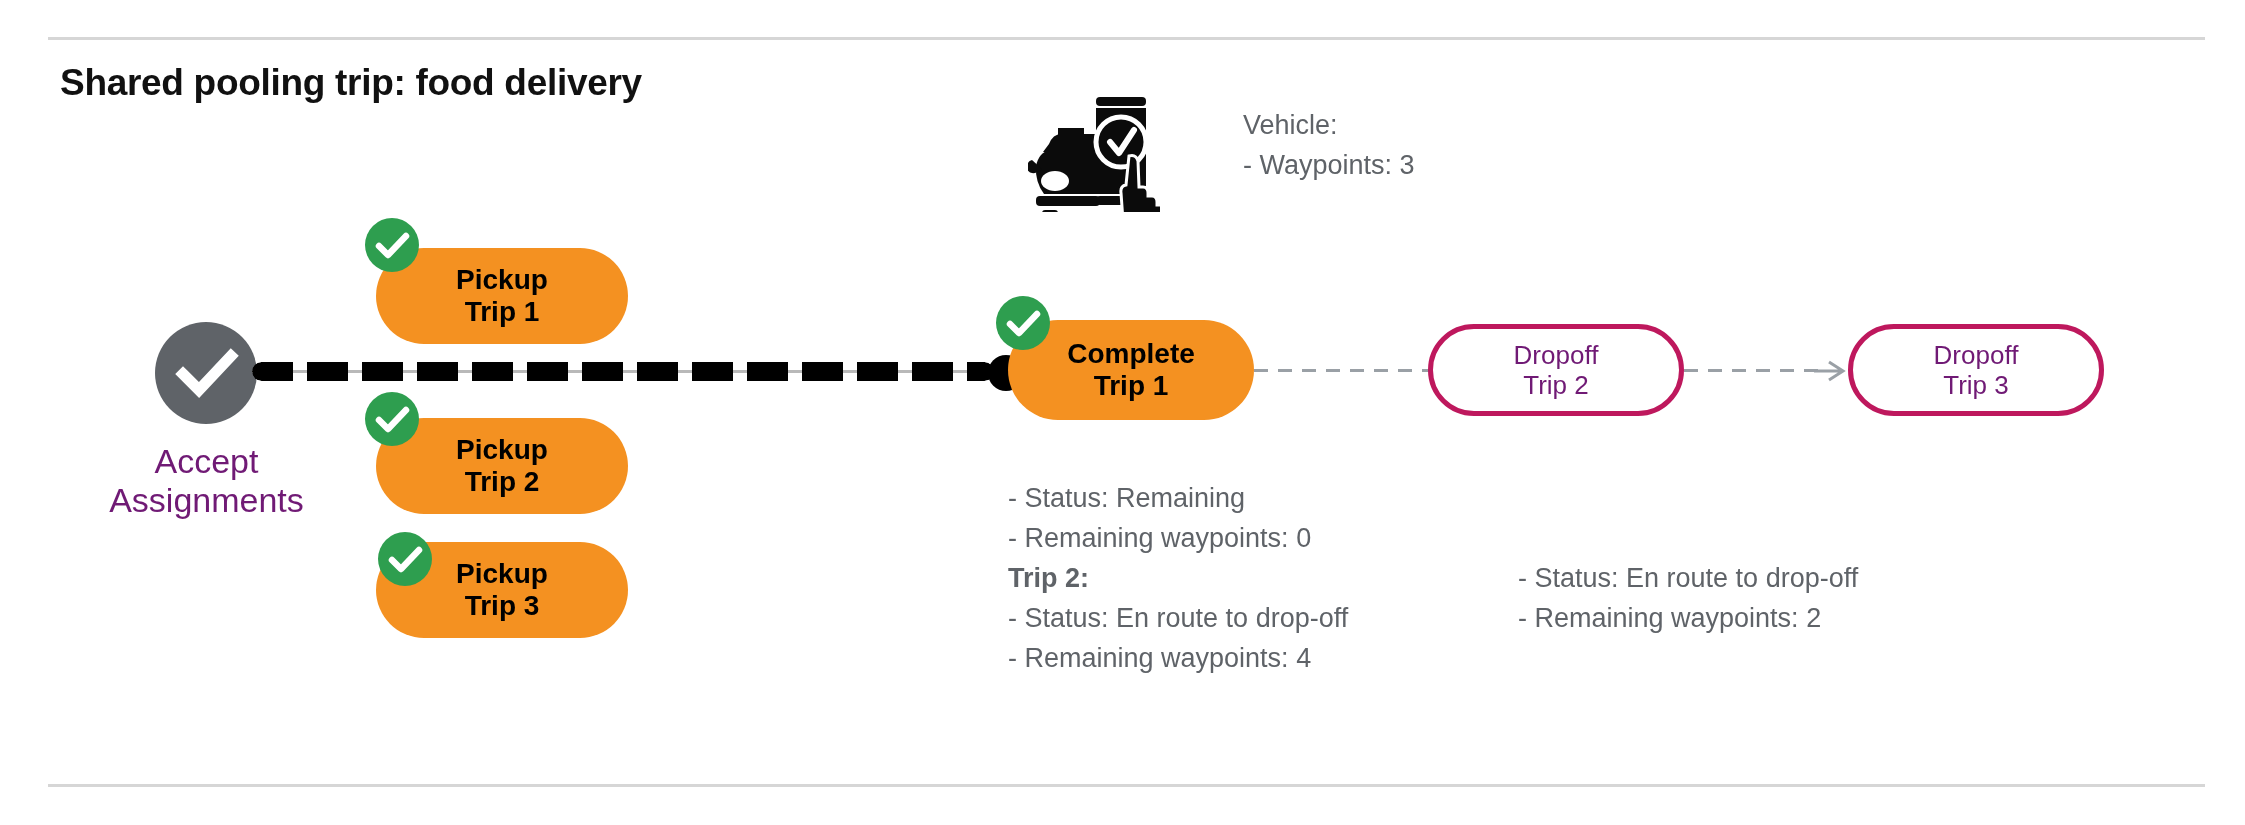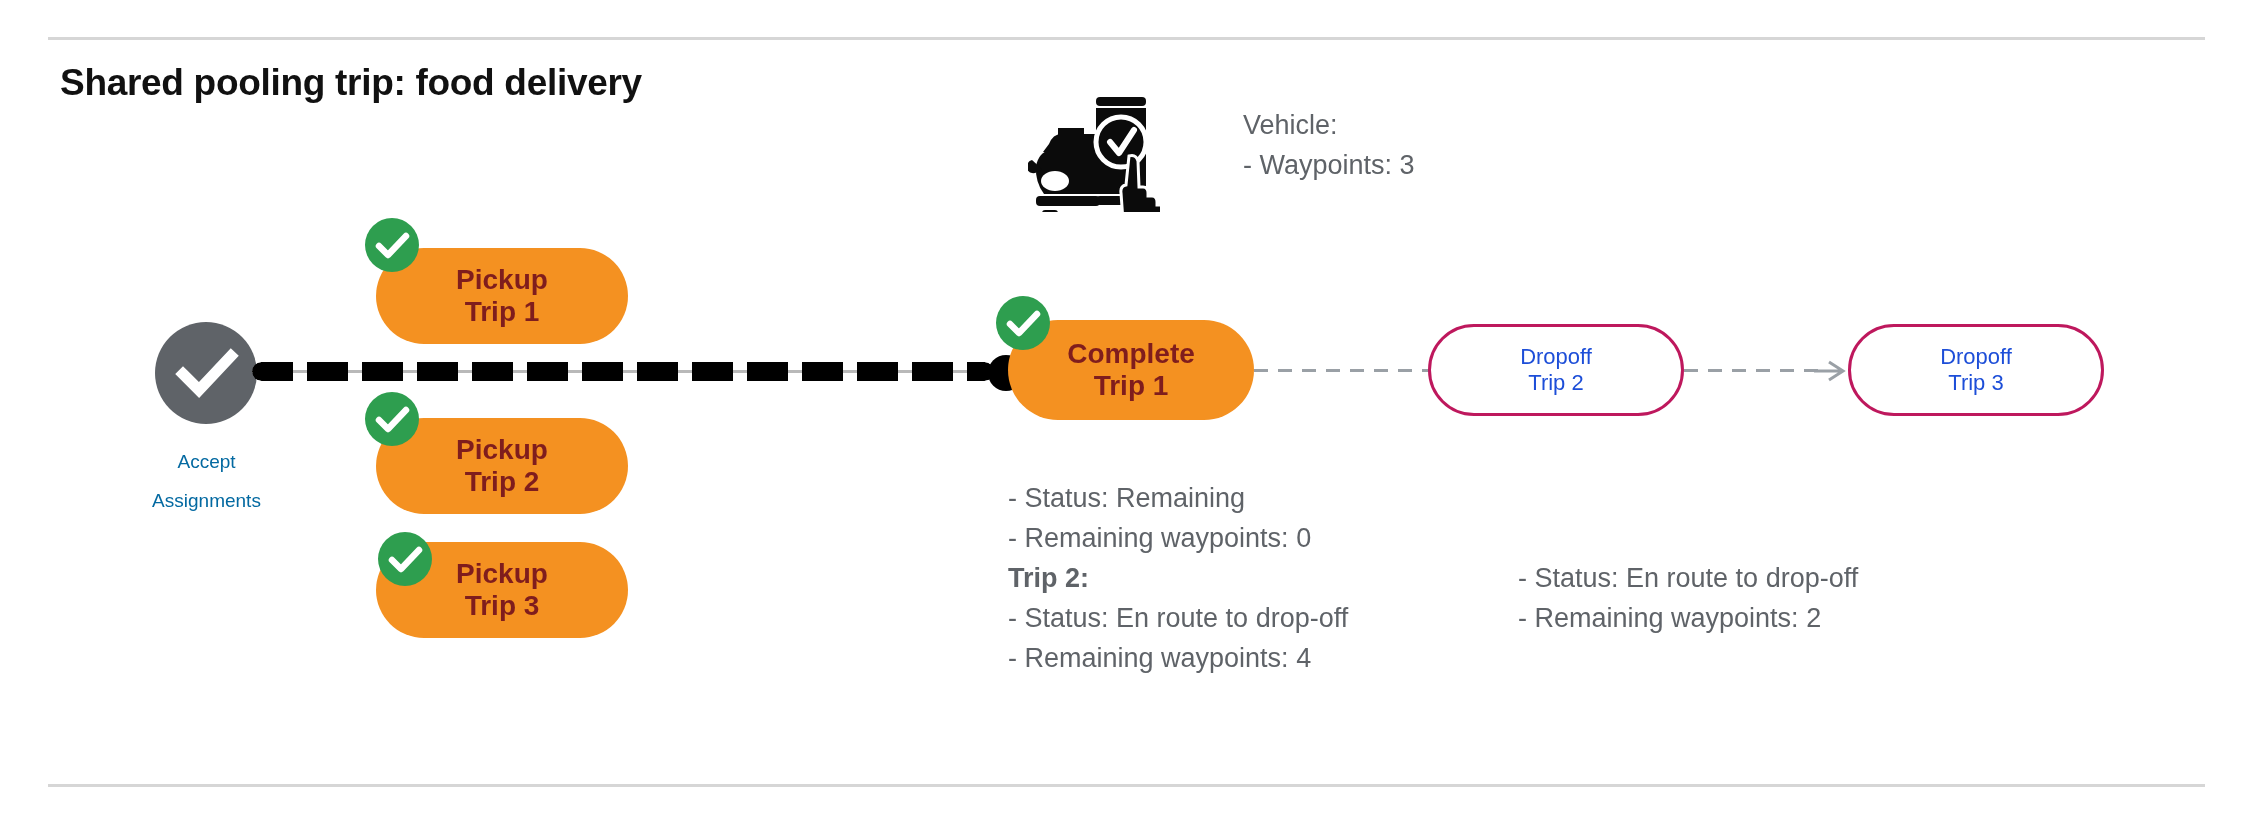--- a/index.html
+++ b/index.html
@@ -53,51 +53,51 @@
     background: #5f6368;
     border-radius: 50%;
   }
   .accept-circle svg { display: block; }
   .accept-label {
     position: absolute;
     left: 104px;
     top: 442px;
     width: 205px;
     text-align: center;
-    font-size: 19px;
+    font-size: 34px;
     line-height: 39px;
-    color: #0369a1;
+    color: #701a75;
   }
 
   
   .pill {
     position: absolute;
     border-radius: 999px;
     display: flex;
     flex-direction: column;
     align-items: center;
     justify-content: center;
     box-sizing: border-box;
     white-space: nowrap;
   }
   .pill .line1, .pill .line2 {
     display: block;
     line-height: 1.16;
   }
   .pill.orange {
     background: #f49121;
-    color: #7f1d1d;
+    color: #000000;
     font-size: 28px;
     font-weight: bold;
   }
   .pill.outline {
     background: #ffffff;
-    border: 3px solid #be185d;
-    color: #1d4ed8;
-    font-size: 22px;
+    border: 5px solid #be185d;
+    color: #701a75;
+    font-size: 26px;
   }
 
   .pickup1 { left: 376px; top: 248px; width: 252px; height: 96px; }
   .pickup2 { left: 376px; top: 418px; width: 252px; height: 96px; }
   .pickup3 { left: 376px; top: 542px; width: 252px; height: 96px; }
   .complete1 { left: 1008px; top: 320px; width: 246px; height: 100px; }
   .dropoff2 { left: 1428px; top: 324px; width: 256px; height: 92px; }
   .dropoff3 { left: 1848px; top: 324px; width: 256px; height: 92px; }
 
   

